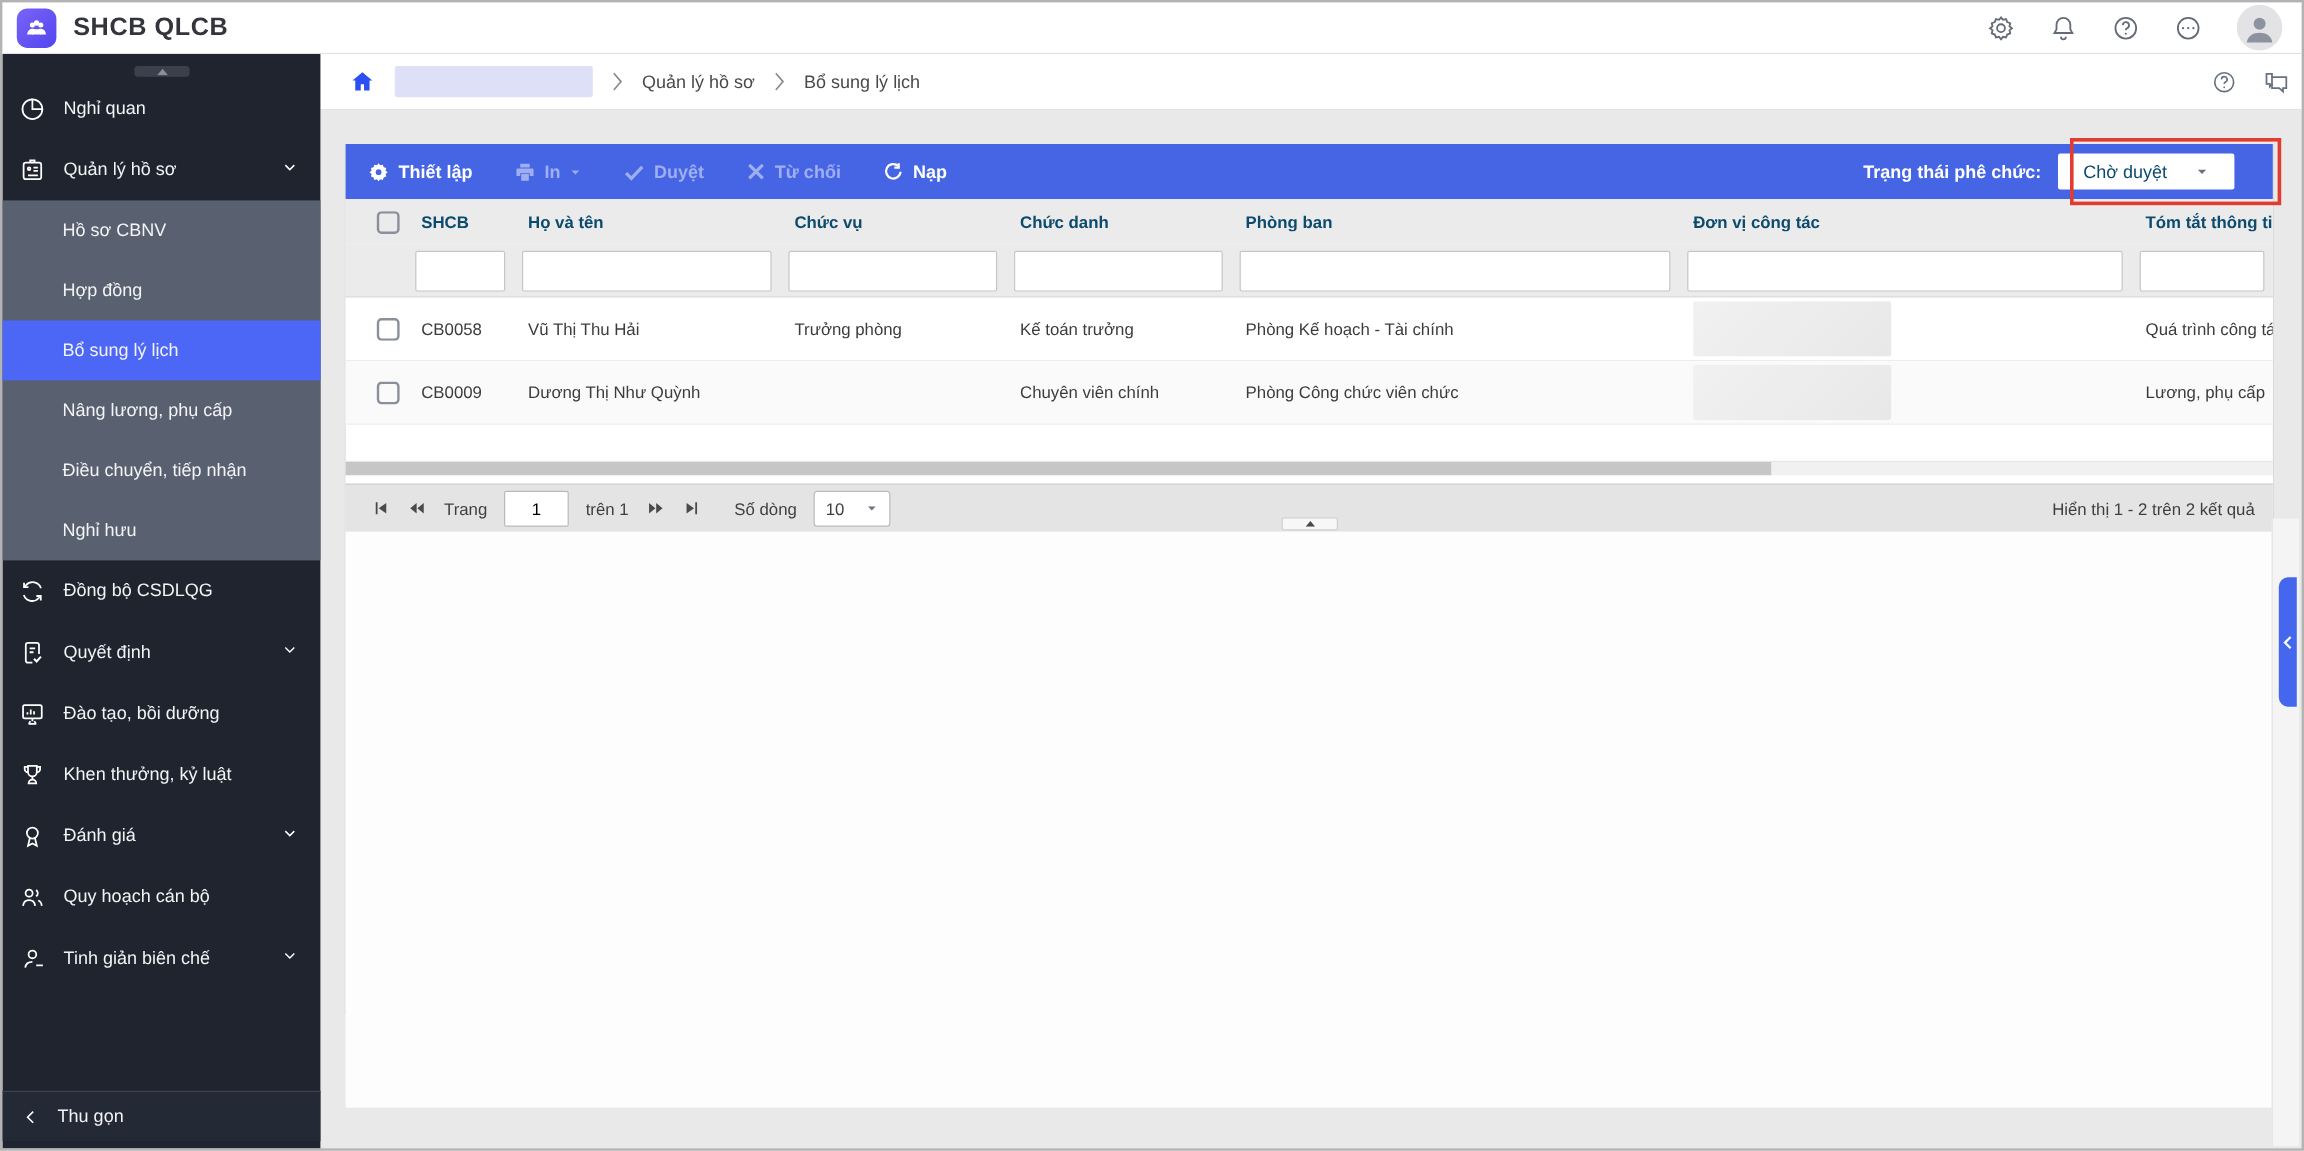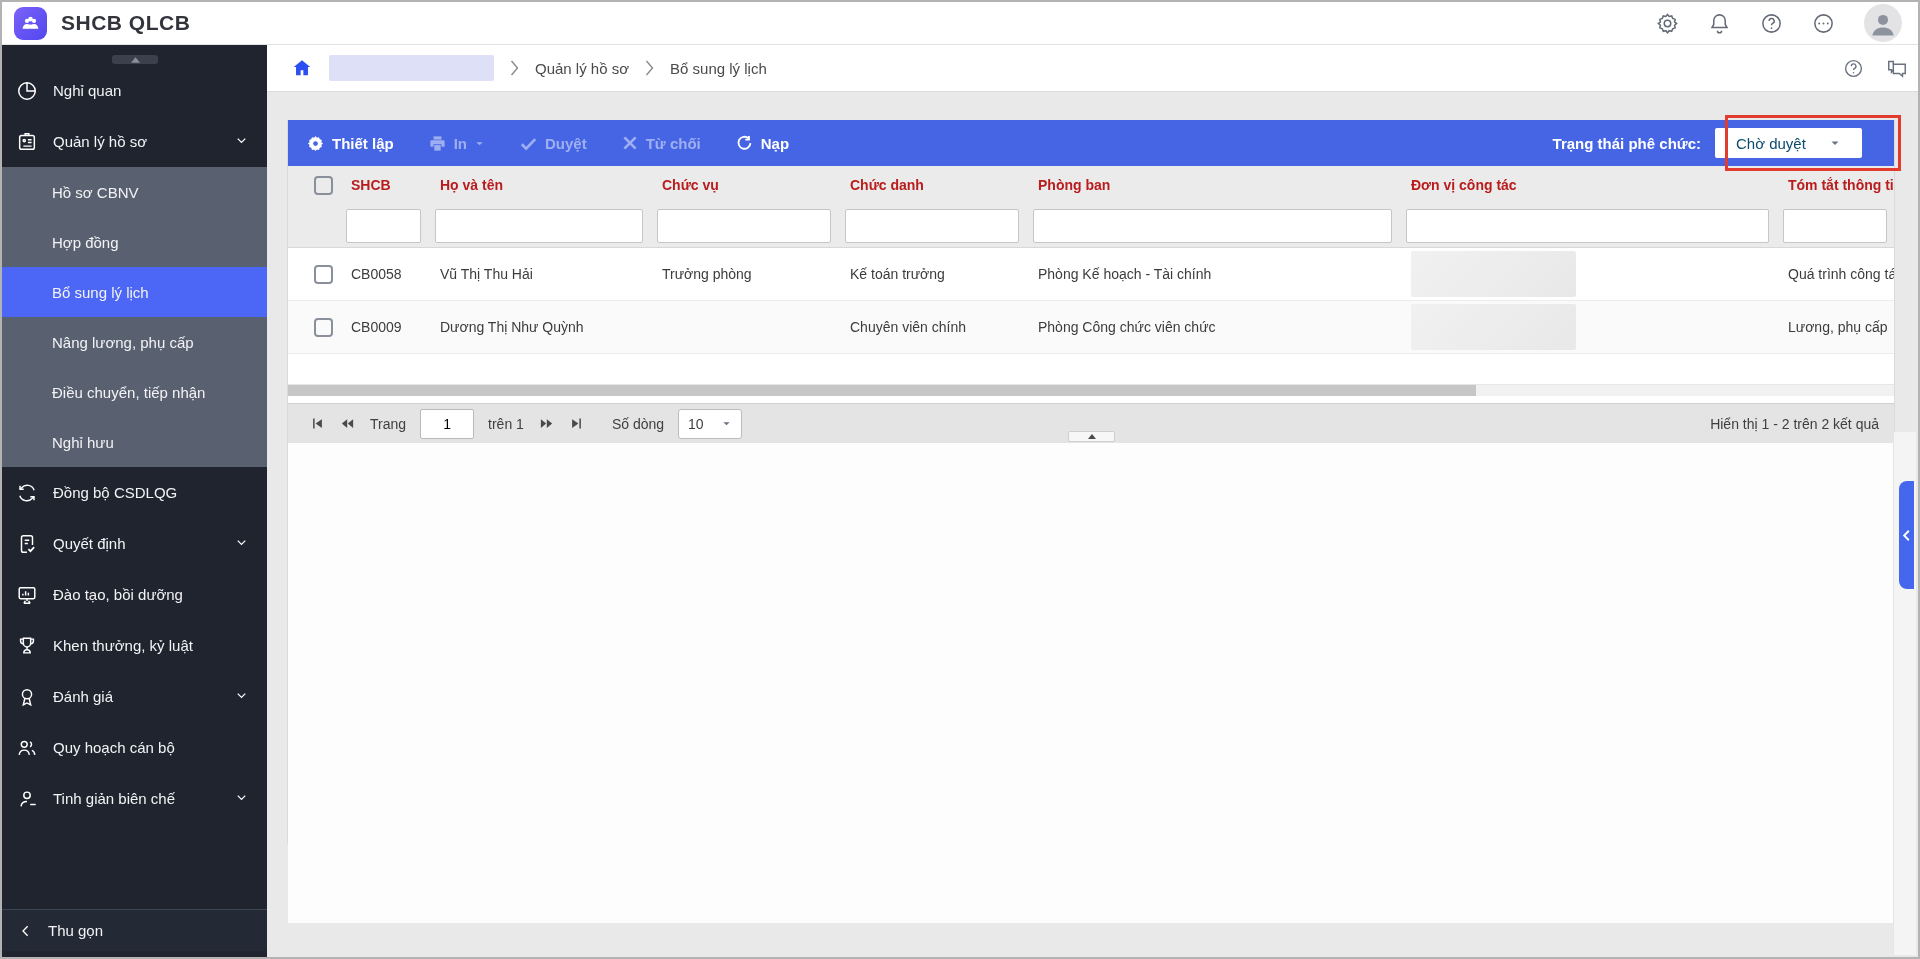--- a/index.html
+++ b/index.html
@@ -44,21 +44,21 @@
   .toolbar { height:46px; background:#4565e4; display:flex; align-items:center; padding:0 18px; gap:34px; color:#fff; }
   .tool-btn { display:flex; align-items:center; gap:7px; font-size:15px; font-weight:600; background:none; border:none;
     color:#fff; cursor:pointer; font-family:inherit; }
   .tool-btn.disabled { color:rgba(255,255,255,.48); cursor:default; }
   .status-filter { margin-left:auto; display:flex; align-items:center; gap:14px; font-size:15px; font-weight:600; padding-right:14px; }
   .status-select { width:147px; height:30px; background:#fff; color:#0c4a6e; font-weight:400; border-radius:2px;
     display:flex; align-items:center; justify-content:space-between; padding:0 21px; cursor:pointer; }
   .annotation { position:absolute; left:1437px; top:-5px; width:176px; height:56px; border:3px solid #e23b30; z-index:8; pointer-events:none; }
   
   .cols { display:grid; grid-template-columns:51px 89px 222px 188px 188px 373px 377px minmax(0,1fr); align-items:center; }
-  .thead { height:38px; background:#ebebeb; font-weight:700; font-size:14px; color:#b91c1c; }
+  .thead { height:38px; background:#ebebeb; font-weight:700; font-size:14px; color:#0c4a6e; }
   .thead > div, .trow > div { padding-left:12px; overflow:hidden; white-space:nowrap; }
   .tfilter { height:44px; background:#ebebeb; border-bottom:1px solid #d8d8d8; }
   .tfilter input { width:calc(100% - 14px); margin-left:7px; height:34px; border:1px solid #c6c6c6; border-radius:2px; background:#fff; font-family:inherit; }
   .trow { height:53px; font-size:14px; color:#3c3c3c; border-bottom:1px solid #ececec; background:#fff; }
   .trow.alt { background:#fafafa; }
   .cbox { width:19px; height:19px; border:2px solid #8a909b; border-radius:4px; margin-left:14px; cursor:pointer; }
   .redact-block { width:165px; height:46px; background:linear-gradient(135deg,#f1f1f1,#e8e8e8); border-radius:2px; }
   .rows-spacer { height:31px; border-bottom:1px solid #e6e6e6; }
   .hscroll { height:11px; background:#f1f1f1; position:relative; cursor:pointer; }
   .hthumb { position:absolute; left:0; top:0; height:11px; width:1188px; background:#c6c6c6; }

